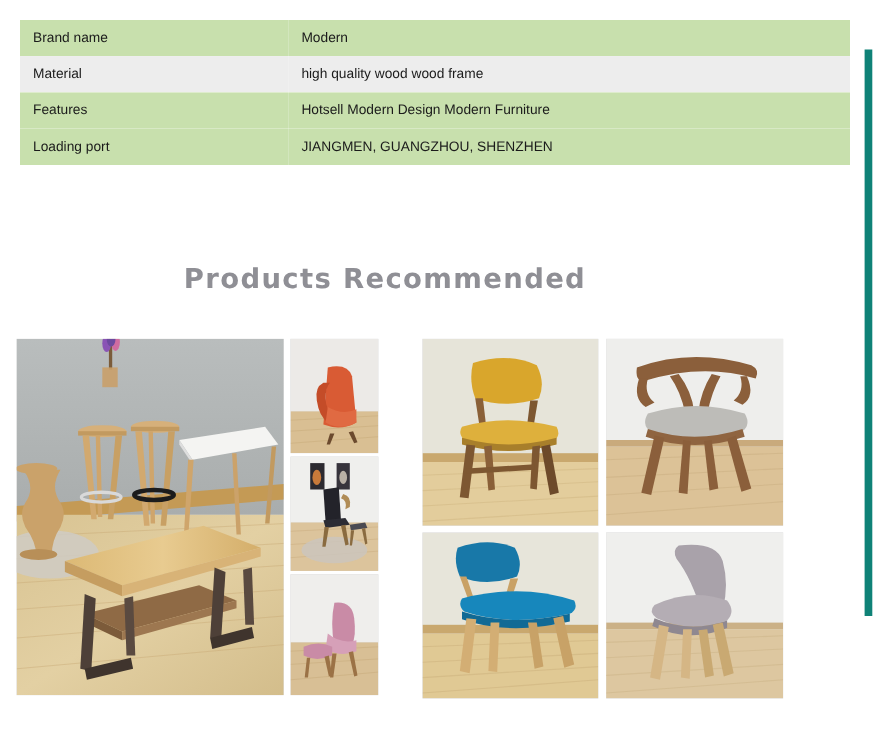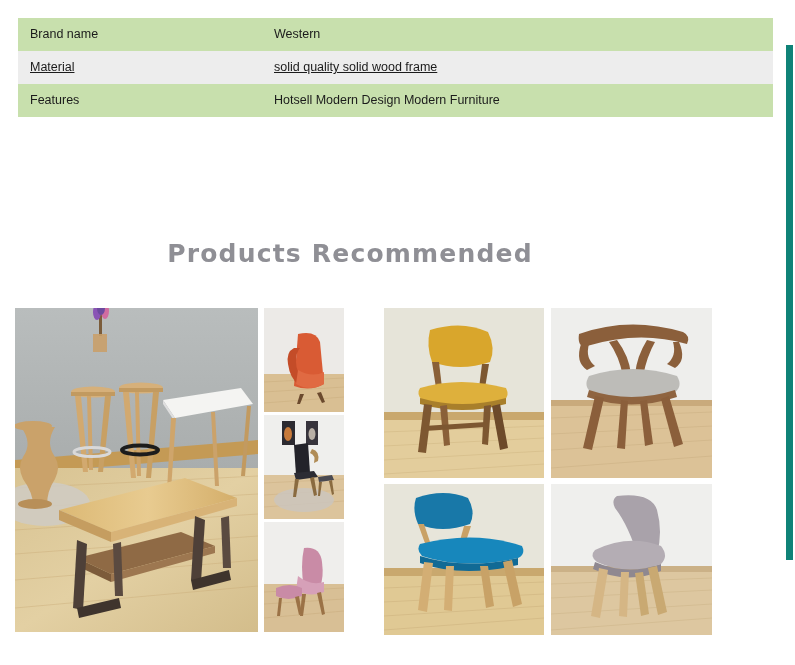--- a/index.html
+++ b/index.html
@@ -28,21 +28,21 @@
     padding:0 0 0 12px;
     font-size:12.5px;
     color:#1b1b1b;
     vertical-align:middle;
     line-height:1.2;
     white-space:nowrap;
     overflow:hidden;
   }
   .spec-table td.key{width:232px;}
   .spec-table tr.r-green td{background:#c8e0ad;}
-  .spec-table tr.r-gray  td{background:#ededed;text-decoration:underline;}
+  .spec-table tr.r-gray  td{background:#ededed;}
 
   
   .section-title{
     position:absolute;left:0;top:239px;width:700px;
     text-align:center;
     font-family:"DejaVu Sans","Liberation Sans",sans-serif;
     font-size:25px;
     font-weight:bold;
     letter-spacing:1.2px;
     color:#8f8f95;
@@ -74,29 +74,33 @@
 </style>
 </head>
 <body>
 
 <div class="edge-bar"></div>
 
 <table class="spec-table">
   <tbody>
     <tr class="r-green">
       <td class="key">Brand name</td>
-      <td class="val">Western</td>
+      <td class="val">Modern</td>
     </tr>
     <tr class="r-gray">
       <td class="key">Material</td>
-      <td class="val">solid quality solid wood frame</td>
+      <td class="val">high quality wood wood frame</td>
     </tr>
     <tr class="r-green">
       <td class="key">Features</td>
       <td class="val">Hotsell Modern Design Modern Furniture</td>
+    </tr>
+    <tr class="r-green">
+      <td class="key">Loading port</td>
+      <td class="val">JIANGMEN, GUANGZHOU, SHENZHEN</td>
     </tr>
   </tbody>
 </table>
 
 <div class="section-title">Products Recommended</div>
 
 <div class="gallery">
 
   <div class="photo left-main">
     <svg viewBox="0 0 243 324" preserveAspectRatio="none">

